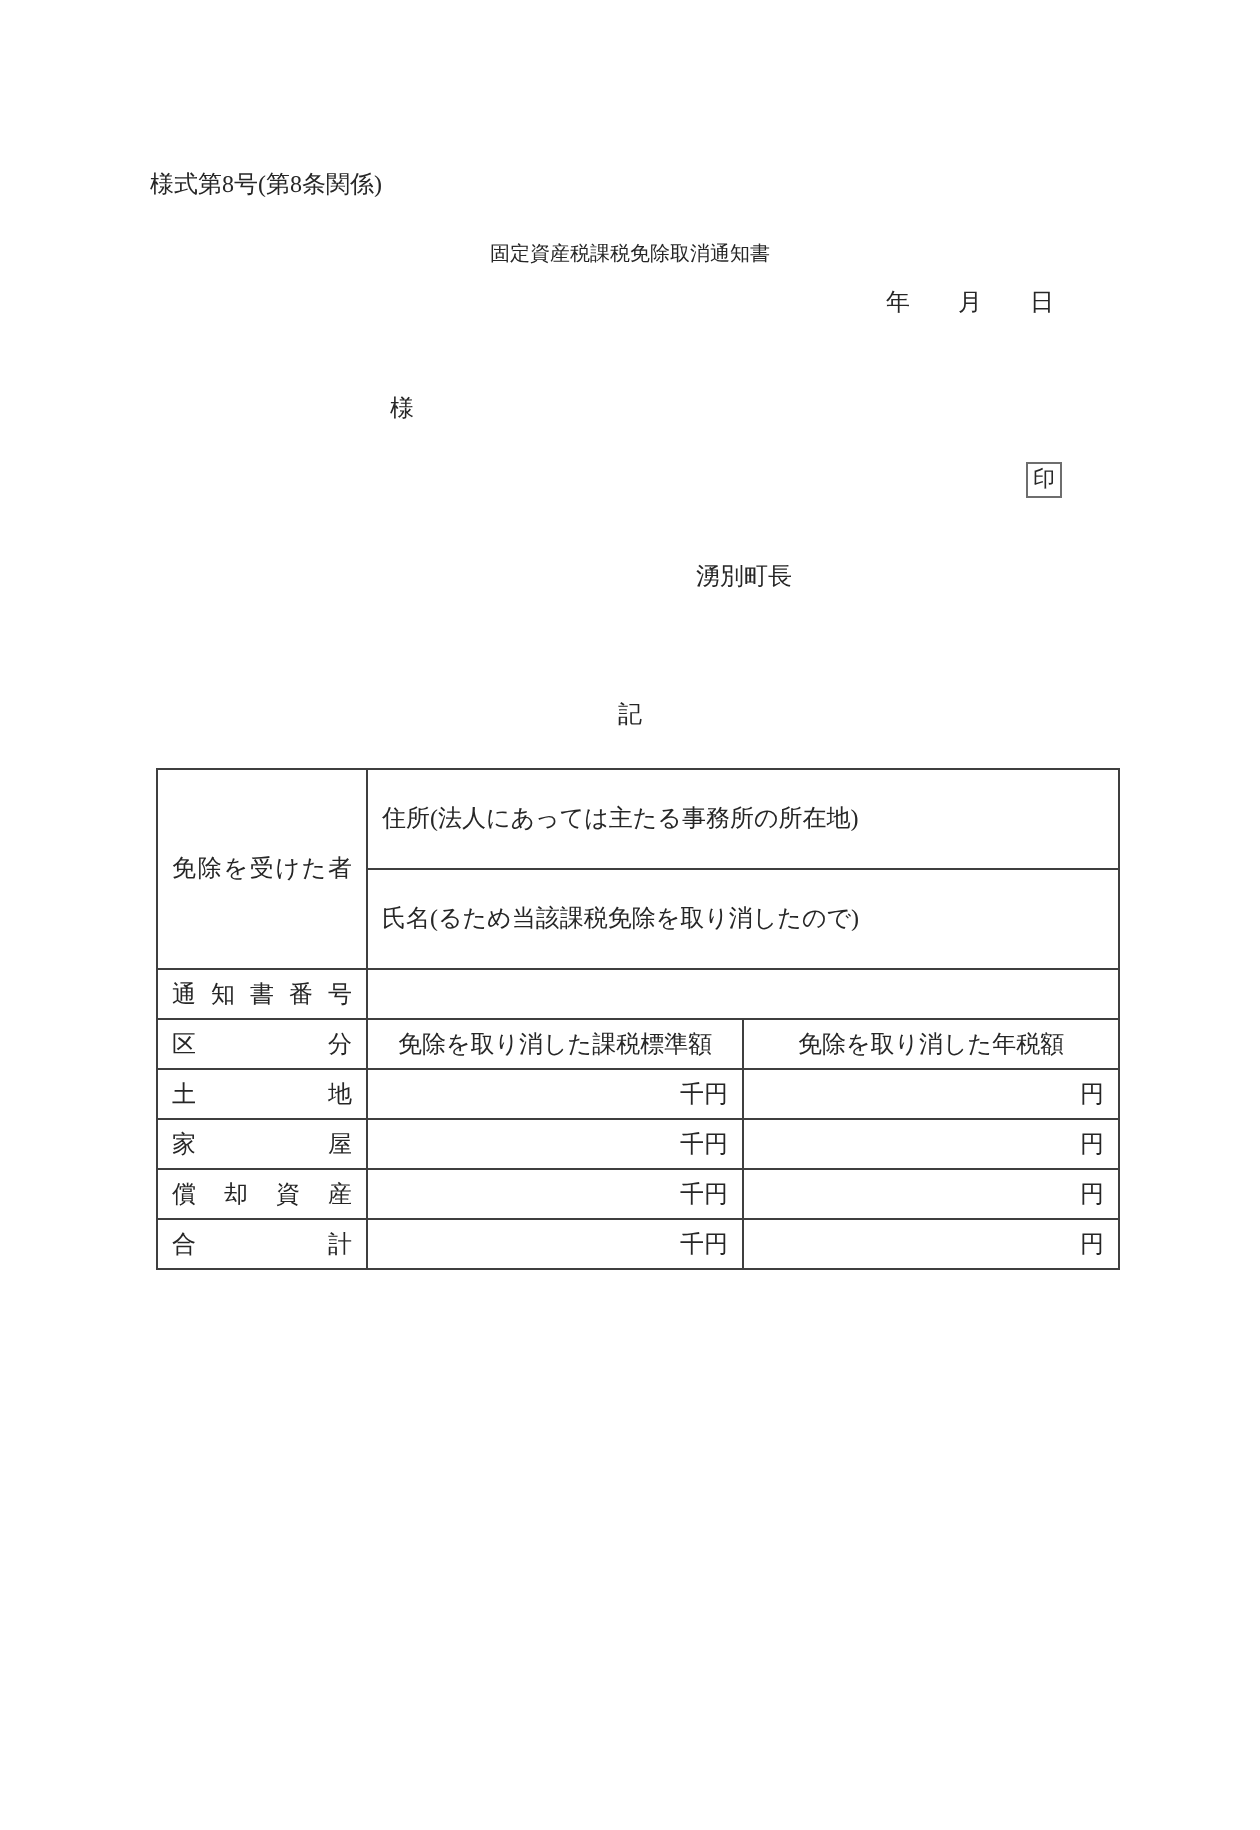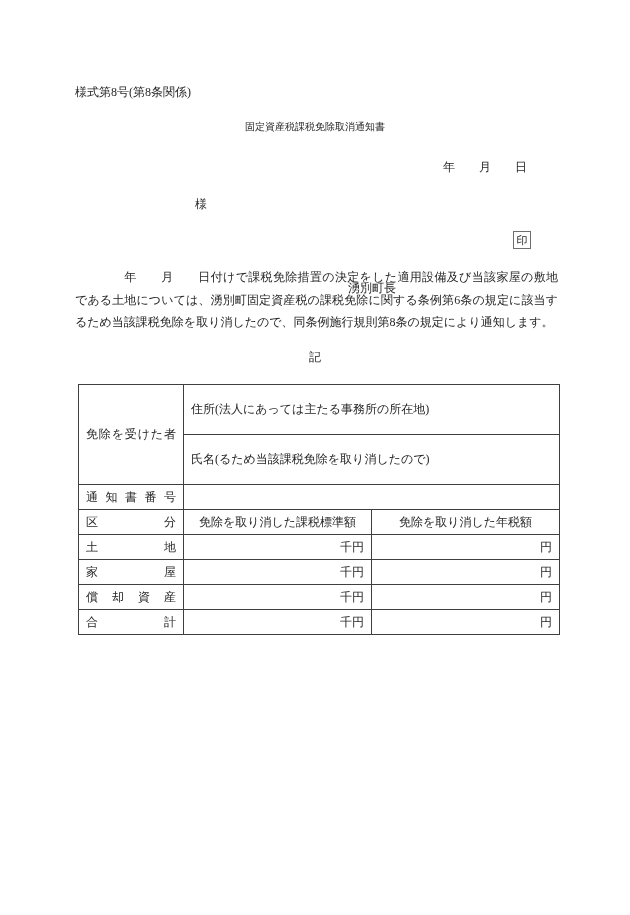--- a/index.html
+++ b/index.html
@@ -9,21 +9,21 @@
     width:630px; height:675px;
     background:#ffffff;
     font-family:"Liberation Serif","DejaVu Serif",serif;
     font-size:12px;
     color:#262626;
     overflow:hidden;
   }
   .abs { position:absolute; white-space:pre; }
   .form-no { left:75px; top:84px; }
   .title { left:0; top:120px; width:630px; text-align:center; font-weight:normal; font-size:10px; }
-  .date-line { top:159px; right:103px;margin-left:40px; }
+  .date-line { top:143px; right:103px;margin-left:40px; }
   .addressee { left:195px; top:196px; }
   .issuer { left:348px; top:234px;margin-top:46px; }
   .seal {
     left:513px; top:231px; width:18px; height:18px;
     border:1px solid #6e6e6e;
     font-size:11px; line-height:16px; text-align:center;
     white-space:normal;
   }
   .para { position:absolute; left:75px; top:266px; width:483px; line-height:22.5px; }
   .pline { white-space:pre-wrap; }
@@ -51,25 +51,20 @@
   <div class="abs title">固定資産税課税免除取消通知書</div>
 
   <div class="abs date-line">年　　月　　日</div>
 
   <div class="abs addressee">様</div>
 
   <div class="abs issuer">湧別町長</div>
 
   <div class="abs seal">印</div>
 
-  <div class="para">
-    <div class="pline jlast">　　　　年　　月　　日付けで課税免除措置の決定をした適用設備及び当該家屋の敷地</div>
-    <div class="pline jlast">である土地については、湧別町固定資産税の課税免除に関する条例第6条の規定に該当す</div>
-    <div class="pline">るため当該課税免除を取り消したので、同条例施行規則第8条の規定により通知します。</div>
-  </div>
 
   <div class="abs ki">記</div>
 
   <table class="detail">
     <colgroup>
         <col class="c1">
         <col class="c2">
         <col class="c3">
       </colgroup>
     <tbody>

